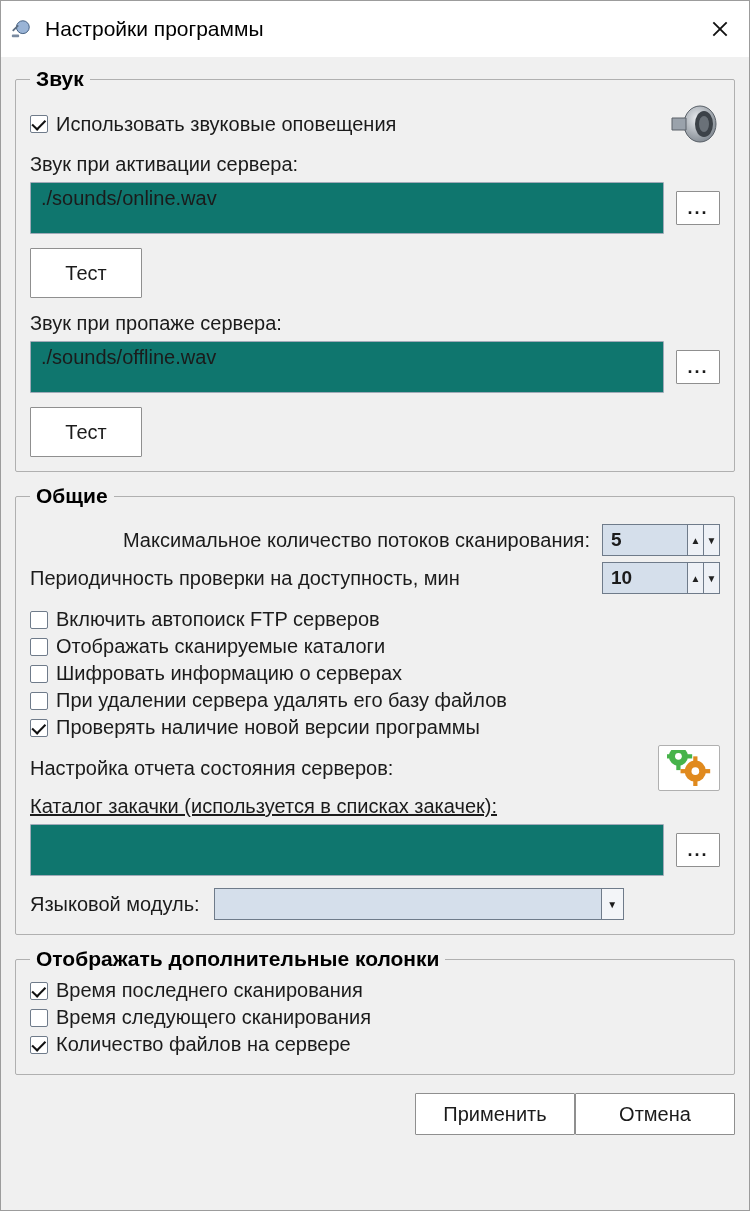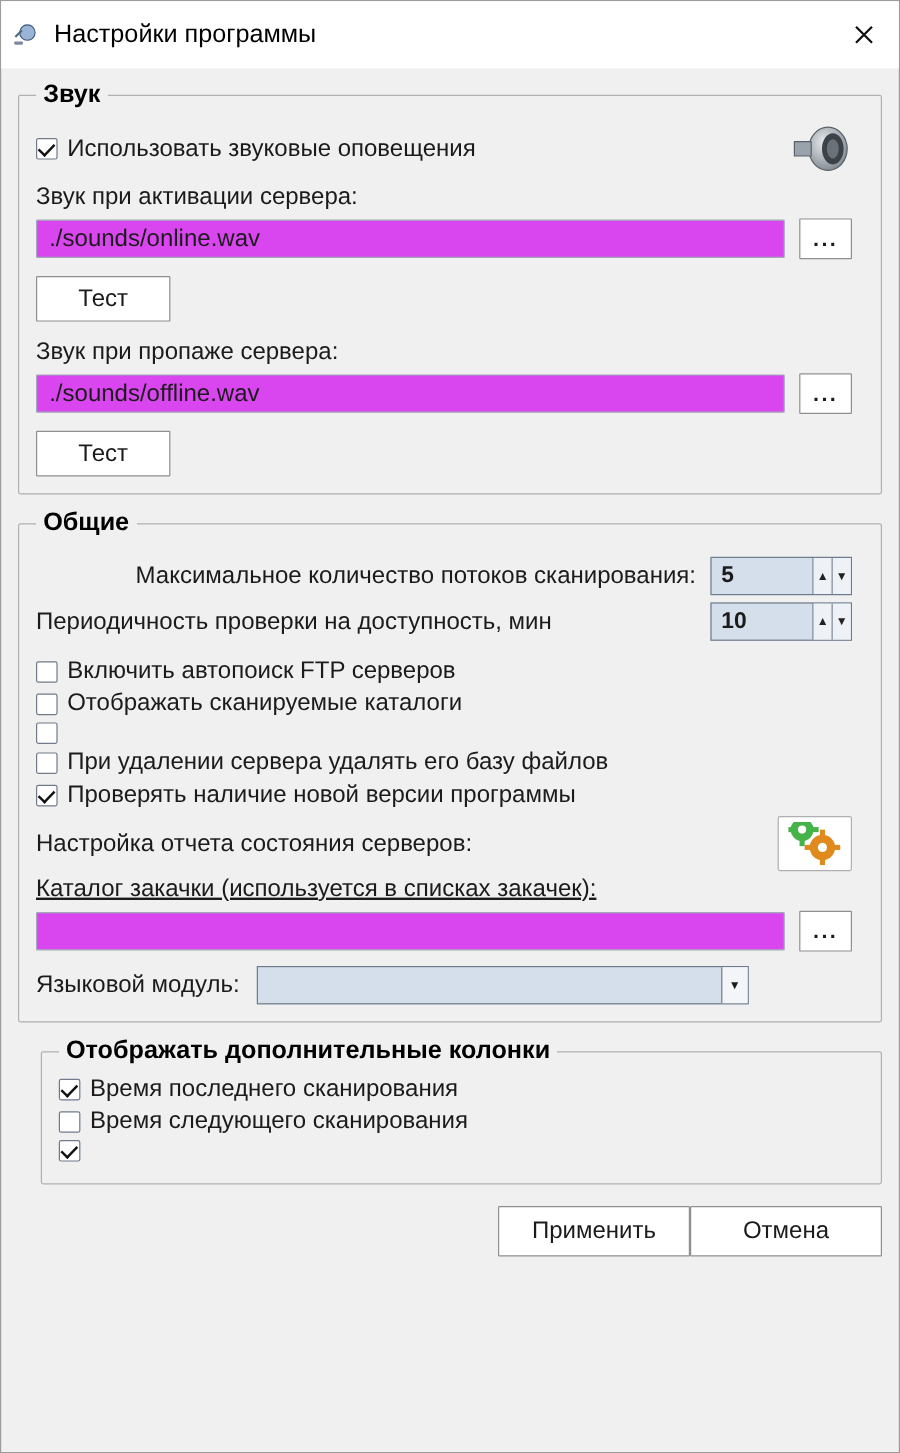--- a/index.html
+++ b/index.html
@@ -41,21 +41,21 @@
 
   .client {
     flex:1; padding: 10px 14px 14px 14px;
     display:flex; flex-direction:column; gap:12px;
   }
 
   fieldset.group {
     border: 1px solid #b0b0b0;
     border-radius: 2px;
     margin: 0;
-    padding: 10px 24px 14px 14px;
+    padding: 10px 14px 14px 14px;
     position: relative;
   }
   fieldset.group > legend {
     padding: 0 6px;
     font-weight: 700;
     font-size: 21px;
     color: #000;
   }
 
   .row { display:flex; align-items:center; gap:12px; }
@@ -77,22 +77,22 @@
     font-size:14px; line-height:1;
   }
   .cb .box.checked::after {
     content:""; width:11px; height:6px;
     border-left:2.5px solid #111; border-bottom:2.5px solid #111;
     transform: rotate(-46deg) translate(0px,-1px);
   }
 
   
   .txt {
-    height: 32px;
-    background:#d946ef;
+    height: 52px;
+    background:#0f766e;
     border:1px solid #a0aab8;
     padding: 4px 10px;
     font-size:20px;
     color:#1b1b1b;
     flex:1;
     border-radius:1px;
   }
 
   .btn {
     height:34px;
@@ -100,21 +100,21 @@
     padding: 0 14px;
     background:#fff;
     border:1px solid #8f8f8f;
     font-size:20px;
     display:inline-flex;align-items:center;justify-content:center;
     border-radius:1px;
   }
   .btn.browse { min-width:44px; padding:0; font-weight:700; letter-spacing:2px; font-size:18px;}
 
   .btn-test {
-    height:38px; width:112px; font-size:20px;
+    height:50px; width:112px; font-size:20px;
     margin-top:8px;
     background:#fff;
   }
 
   
   .spin {
     display:flex; align-items:stretch;
     height:32px; width:118px;
     border:1px solid #6f7b8a;
     background:#d5dfeb;
@@ -252,20 +252,21 @@
       <div class="cb">
         <span class="box"></span>
         <span>Включить автопоиск FTP серверов</span>
       </div>
       <div class="cb">
         <span class="box"></span>
         <span>Отображать сканируемые каталоги</span>
       </div>
       <div class="cb">
         <span class="box"></span>
+        <span>Шифровать информацию о серверах</span>
       </div>
       <div class="cb">
         <span class="box"></span>
         <span>При удалении сервера удалять его базу файлов</span>
       </div>
       <div class="cb">
         <span class="box checked"></span>
         <span>Проверять наличие новой версии программы</span>
       </div>
 
@@ -305,32 +306,33 @@
 
       <div class="row" style="margin-top:12px; gap:14px;">
         <div class="lbl">Языковой модуль:</div>
         <div class="combo" style="flex:1; max-width:410px;">
           <div class="cval"></div>
           <div class="carrow">▼</div>
         </div>
       </div>
     </fieldset>
 
-    <fieldset class="group" style="padding-top:4px;margin-left:19px;">
+    <fieldset class="group" style="padding-top:4px;">
       <legend>Отображать дополнительные колонки</legend>
       <div class="cb">
         <span class="box checked"></span>
         <span>Время последнего сканирования</span>
       </div>
       <div class="cb">
         <span class="box"></span>
         <span>Время следующего сканирования</span>
       </div>
       <div class="cb">
         <span class="box checked"></span>
+        <span>Количество файлов на сервере</span>
       </div>
     </fieldset>
 
     <div class="footer">
       <div class="btn">Применить</div>
       <div class="btn">Отмена</div>
     </div>
 
   </div>
 </div>

